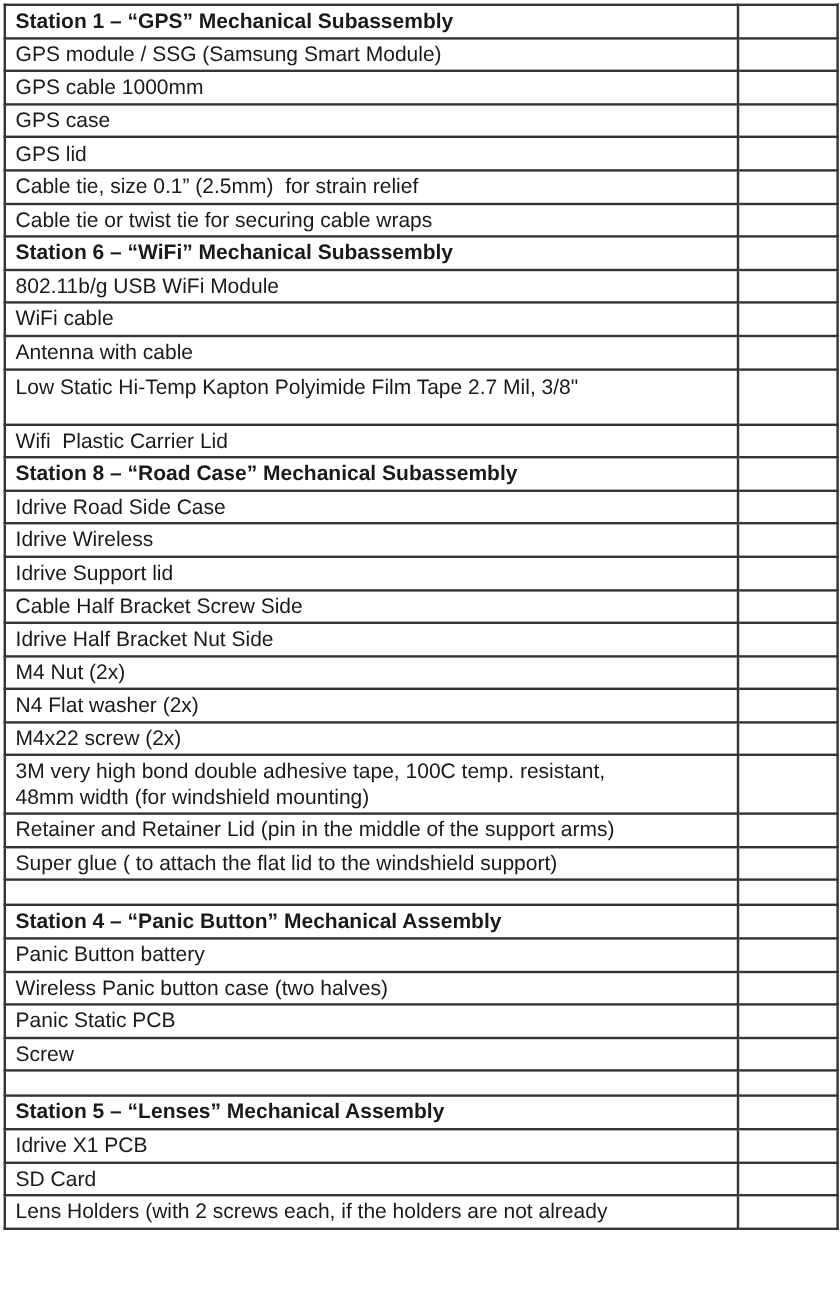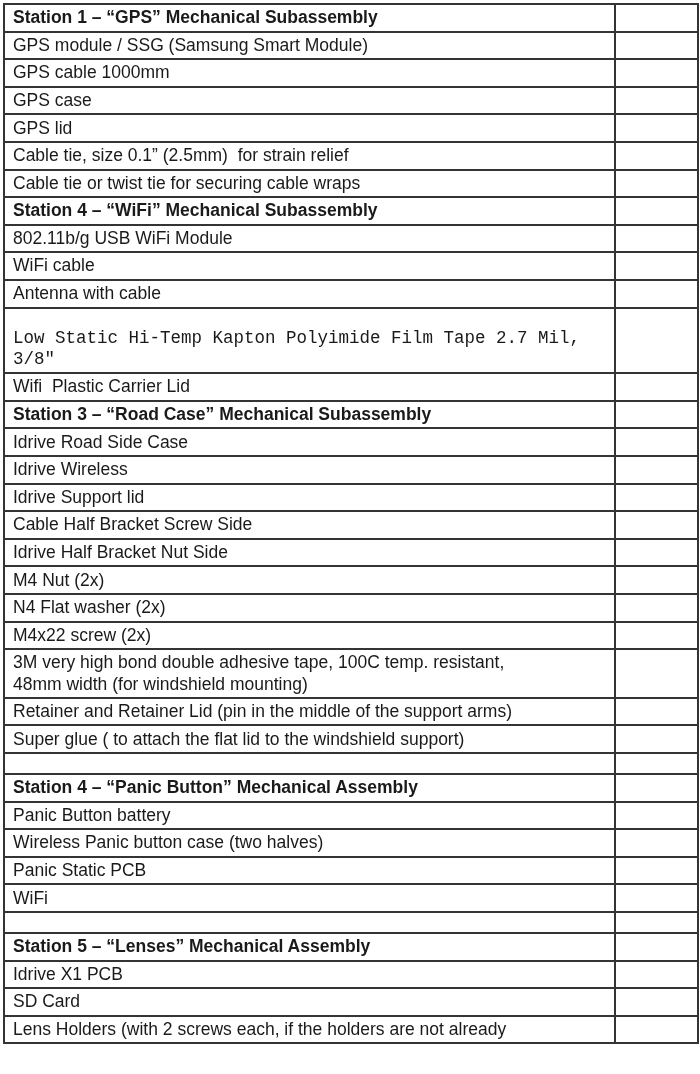--- a/index.html
+++ b/index.html
@@ -33,21 +33,21 @@
     white-space: pre-wrap;
     overflow: hidden;
     box-sizing: border-box;
   }
   td.desc  { padding: 2px 6px 2px 8px; margin-left: 24px; }
   td.check { padding: 0; }
   tr.item, tr.header { height: 27.6px; }
   tr.header td { font-weight: bold; }
   tr.two-line { height: 48px; }
   tr.tall-top { height: 46px; }
-  tr.tall-top td { vertical-align: top; padding-top: 19px; font-family: Liberation Mono, monospace; }
+  tr.tall-top td { vertical-align: top; padding-top: 3px; }
   tr.empty { height: 21px; }
 </style>
 </head>
 <body>
 
 <div class="page">
   <table class="parts-table">
     <colgroup>
       <col class="col-desc">
       <col class="col-check">
@@ -75,21 +75,21 @@
         </tr>
         <tr class="item">
           <td class="desc">Cable tie, size 0.1” (2.5mm)  for strain relief</td>
           <td class="check"></td>
         </tr>
         <tr class="item">
           <td class="desc">Cable tie or twist tie for securing cable wraps</td>
           <td class="check"></td>
         </tr>
         <tr class="header">
-          <td class="desc">Station 4 – “WiFi” Mechanical Subassembly</td>
+          <td class="desc">Station 6 – “WiFi” Mechanical Subassembly</td>
           <td class="check"></td>
         </tr>
         <tr class="item">
           <td class="desc">802.11b/g USB WiFi Module</td>
           <td class="check"></td>
         </tr>
         <tr class="item">
           <td class="desc">WiFi cable</td>
           <td class="check"></td>
         </tr>
@@ -99,21 +99,21 @@
         </tr>
         <tr class="item tall-top">
           <td class="desc">Low Static Hi-Temp Kapton Polyimide Film Tape 2.7 Mil, 3/8"</td>
           <td class="check"></td>
         </tr>
         <tr class="item">
           <td class="desc">Wifi  Plastic Carrier Lid</td>
           <td class="check"></td>
         </tr>
         <tr class="header">
-          <td class="desc">Station 3 – “Road Case” Mechanical Subassembly</td>
+          <td class="desc">Station 8 – “Road Case” Mechanical Subassembly</td>
           <td class="check"></td>
         </tr>
         <tr class="item">
           <td class="desc">Idrive Road Side Case</td>
           <td class="check"></td>
         </tr>
         <tr class="item">
           <td class="desc">Idrive Wireless</td>
           <td class="check"></td>
         </tr>
@@ -168,21 +168,21 @@
         </tr>
         <tr class="item">
           <td class="desc">Wireless Panic button case (two halves)</td>
           <td class="check"></td>
         </tr>
         <tr class="item">
           <td class="desc">Panic Static PCB</td>
           <td class="check"></td>
         </tr>
         <tr class="item">
-          <td class="desc">WiFi</td>
+          <td class="desc">Screw</td>
           <td class="check"></td>
         </tr>
         <tr class="empty">
           <td class="desc"></td>
           <td class="check"></td>
         </tr>
         <tr class="header">
           <td class="desc">Station 5 – “Lenses” Mechanical Assembly</td>
           <td class="check"></td>
         </tr>

